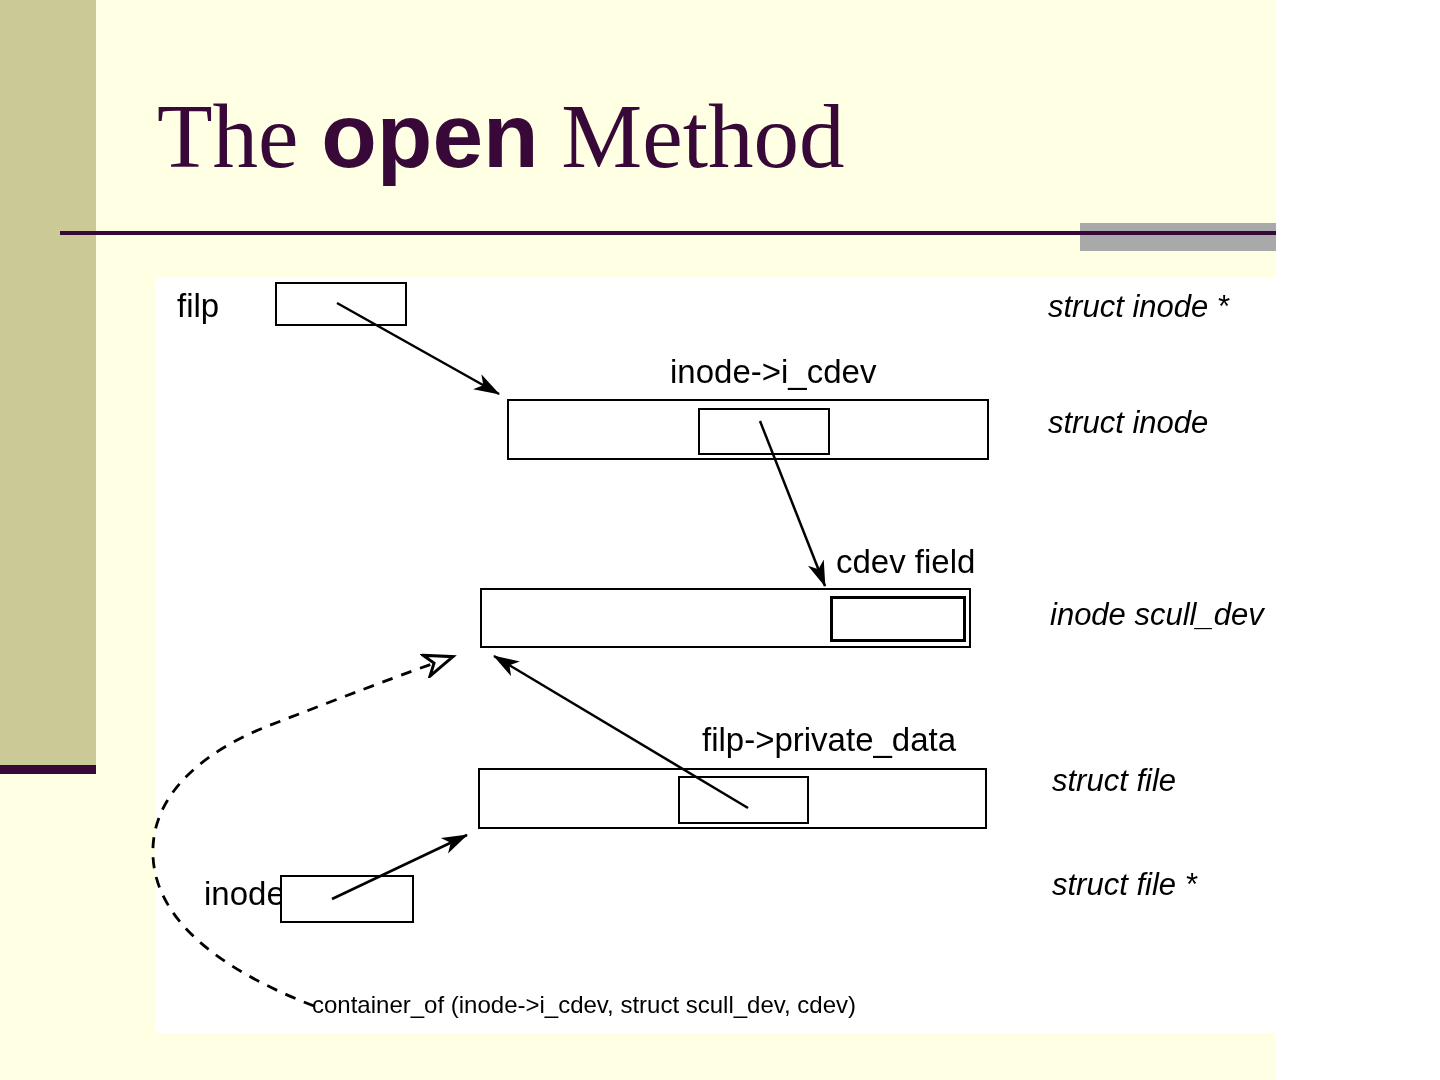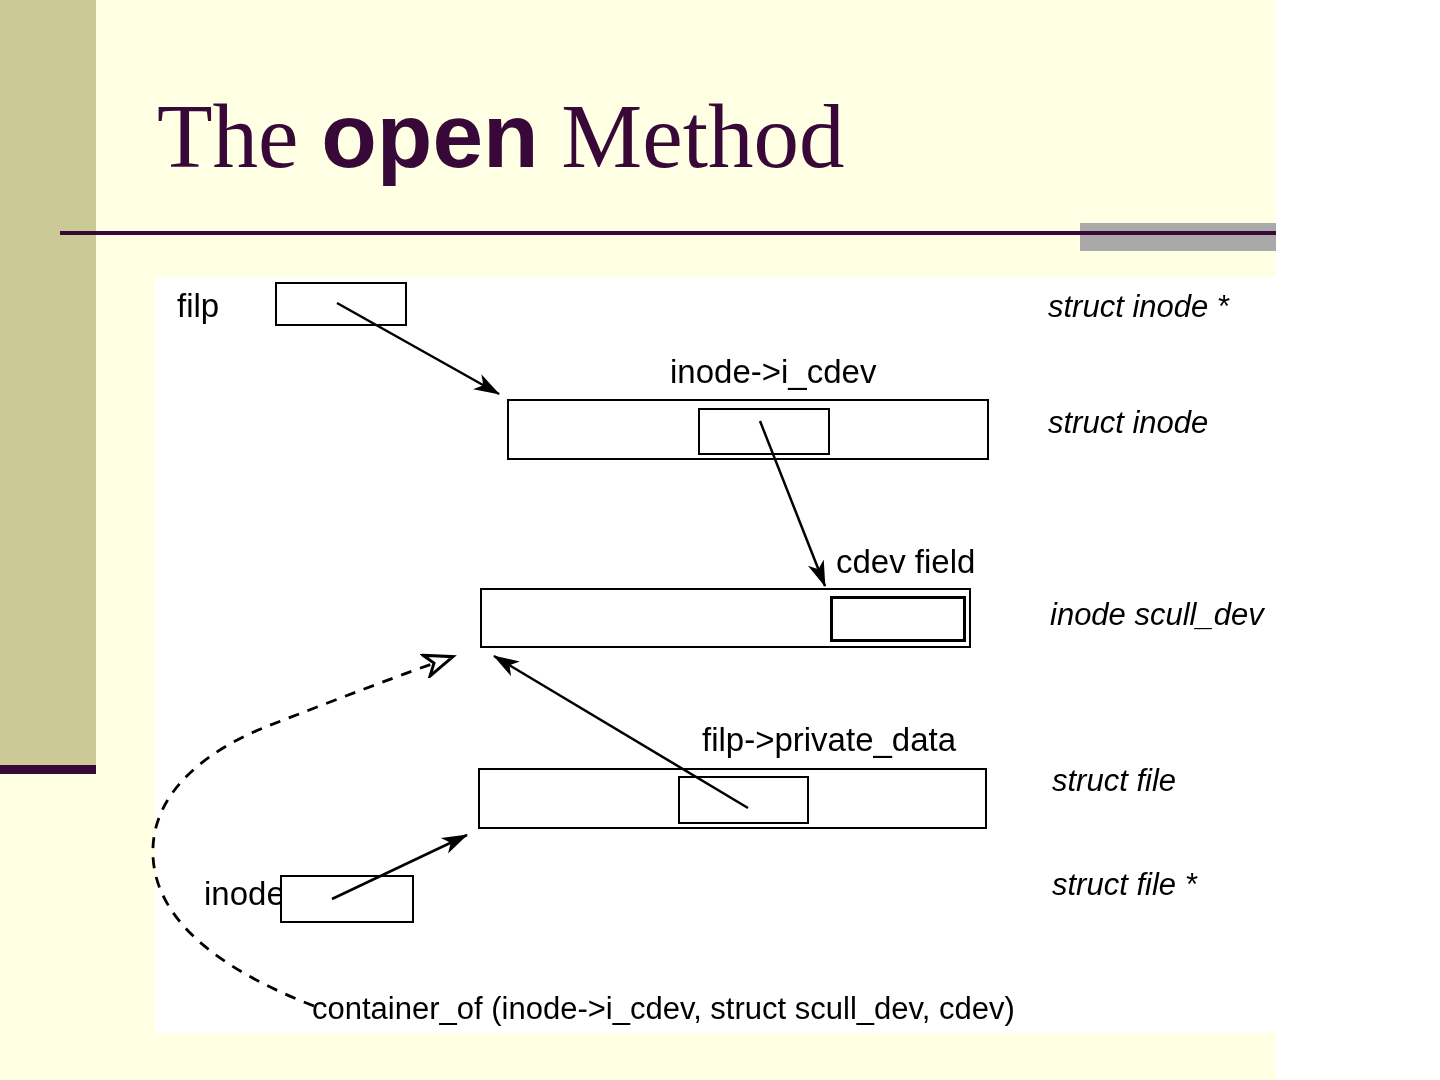--- a/index.html
+++ b/index.html
@@ -56,21 +56,21 @@
     font-size:33px; line-height:1.1;
   }
   .tlabel {
     position:absolute; white-space:nowrap;
     color: var(--diagram_ink, #000);
     font-size:31px; font-style:italic; line-height:1.1;
   }
   .caption {
     position:absolute; white-space:nowrap;
     color: var(--diagram_ink, #000);
-    font-size:31px; line-height:1.1;
+    font-size:24px; line-height:1.1;
   }
   .arrows {
     position:absolute; left:0; top:0; width:1440px; height:1080px;
     pointer-events:none;
   }
 </style>
 </head>
 <body>
 
 <div class="slide">

